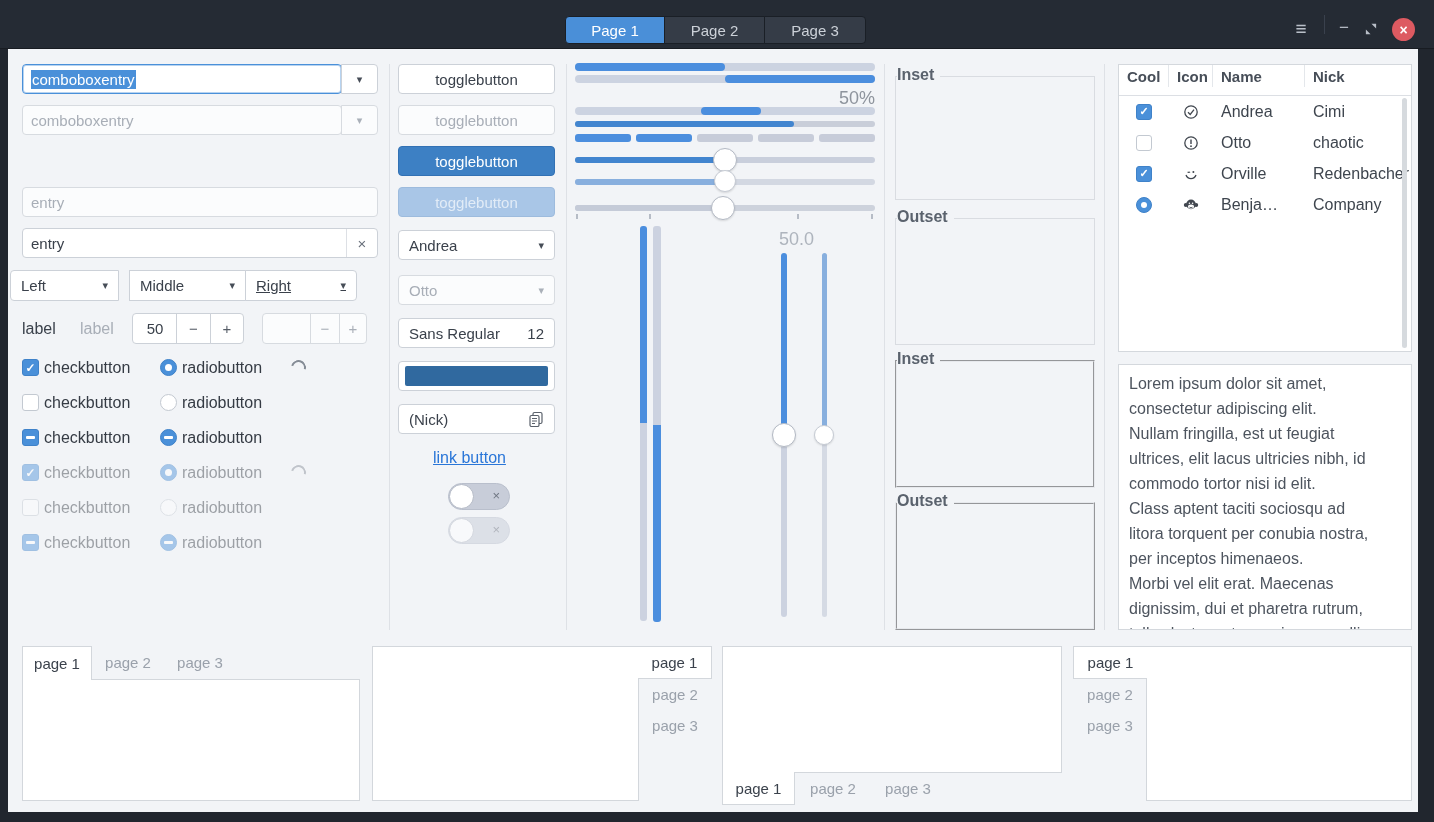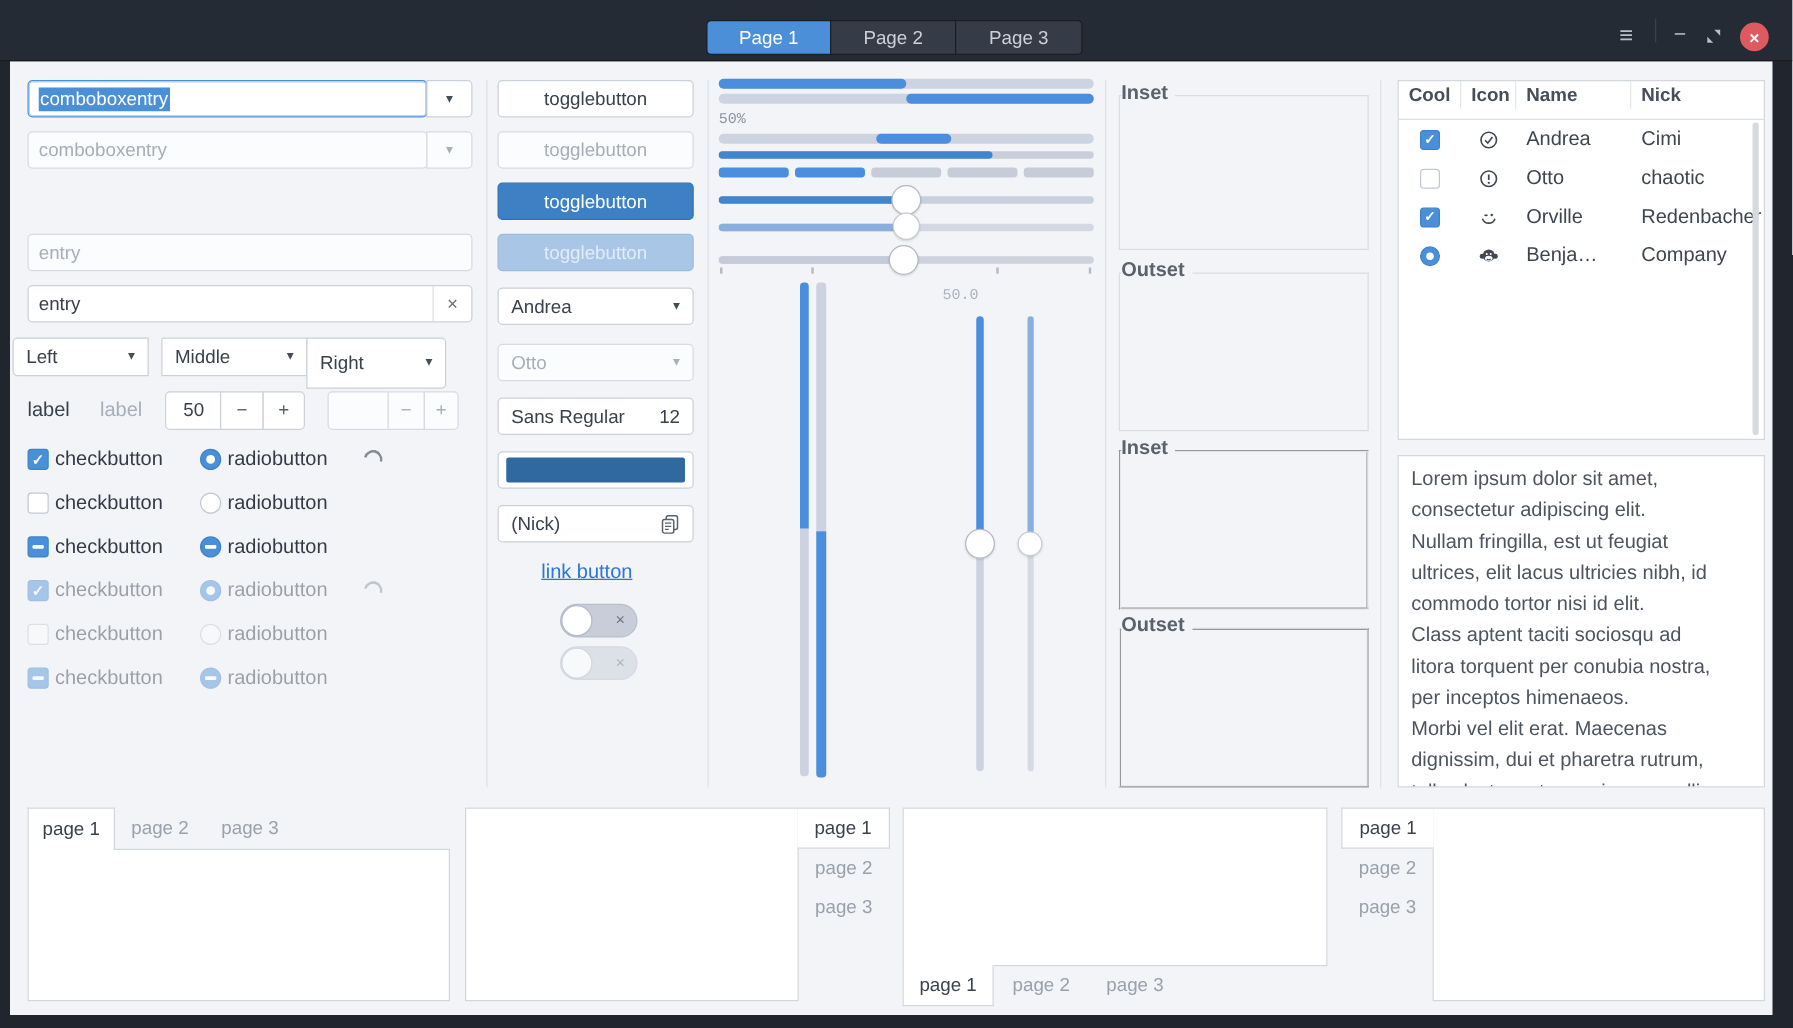--- a/index.html
+++ b/index.html
@@ -47,21 +47,21 @@
   
   .sw{position:absolute;width:62px;height:27px;border-radius:14px;background:#c8cdd9;border:1px solid #b9bfcc;box-sizing:border-box;}
   .sw .knob{position:absolute;left:0px;top:0px;width:25px;height:25px;border-radius:50%;background:#fff;border:1px solid #b4bac6;box-sizing:border-box;}
   .sw .x{position:absolute;right:9px;top:4px;color:#6f7682;font-size:13px;}
   .sw.off2{opacity:.5;}
   
   .trough{position:absolute;background:#ccd3e1;border-radius:4px;}
   .fill{position:absolute;background:#4b8ede;border-radius:4px;}
   .handle{position:absolute;background:#fff;border:1px solid #b3b9c4;border-radius:50%;box-sizing:border-box;box-shadow:0 1px 2px rgba(0,0,0,.12);}
   .tick{position:absolute;width:1.5px;height:5px;background:#b6bcc6;}
-  .small-lbl{position:absolute;font-size:12px;color:#8e949d;text-align:left;font-family:Liberation Mono, monospace;}
+  .small-lbl{position:absolute;font-size:18px;color:#8e949d;text-align:right;}
   
   .frame{position:absolute;border:1px solid #d9dce1;box-sizing:border-box;}
   .frame.groove{border:2px groove #e7e9ed;} .frame.ridge{border:2px ridge #e7e9ed;}
   .frame-lbl{position:absolute;font-size:16px;font-weight:bold;color:#5a626d;background:#f2f4f7;padding-right:6px;z-index:2;}
   
   .vsep{position:absolute;width:1px;background:#dee1e6;}
   
   .panel{position:absolute;background:#fff;border:1px solid #d4d8dd;box-sizing:border-box;}
   .th{display:flex;height:30px;border-bottom:1px solid #dcdfe4;align-items:flex-start;font-size:15px;font-weight:bold;color:#474e58;}
   .th div{border-right:1px solid #e4e7eb;height:22px;display:flex;align-items:center;padding-left:8px;box-sizing:border-box;}
@@ -127,21 +127,21 @@
   </div>
 
   <div class="b combo lk0" style="left:10px;top:270px;width:109px;height:31px;">
     <span>Left</span>
     <span class="arr">▾</span>
   </div>
   <div class="b combo lkm" style="left:130px;top:270px;width:117px;height:31px;">
     <span>Middle</span>
     <span class="arr">▾</span>
   </div>
-  <div class="b combo lk1" style="left:246px;top:270px;width:112px;height:41px;">
+  <div class="b combo lk1" style="left:246px;top:270px;width:112px;height:31px;text-decoration:underline;">
     <span>Right</span>
     <span class="arr">▾</span>
   </div>
 
   <span class="lbl" style="left:22px;top:320px;">label</span>
   <span class="lbl d" style="left:80px;top:320px;">label</span>
 
   <div class="e lk0" style="left:132px;top:313px;width:46px;height:31px;justify-content:center;">
     <span>50</span>
   </div>

